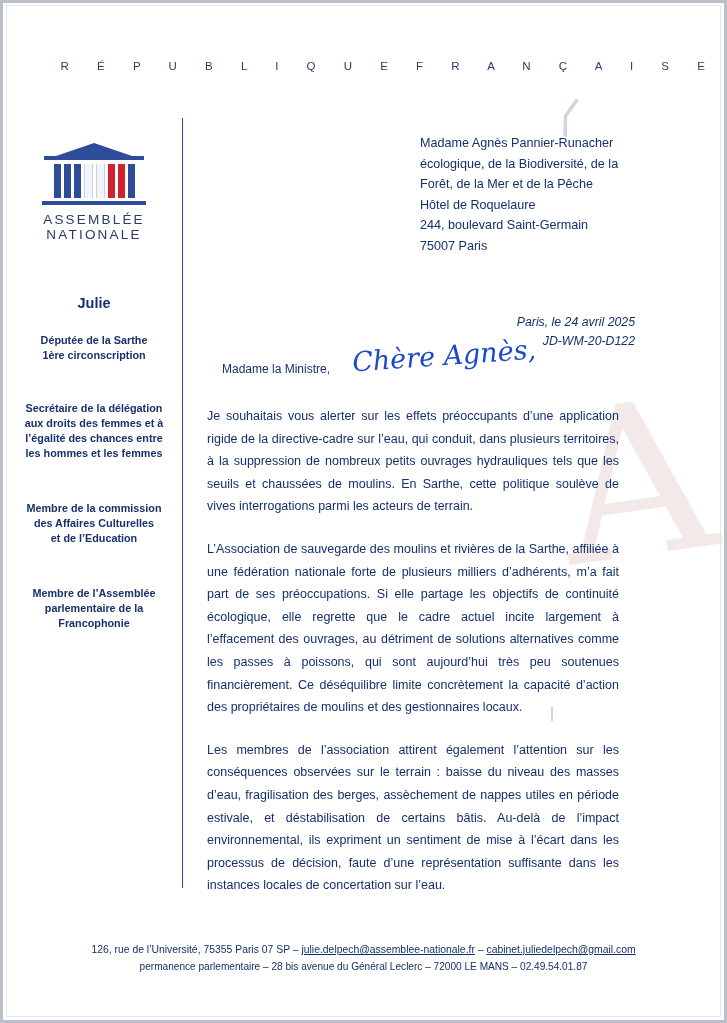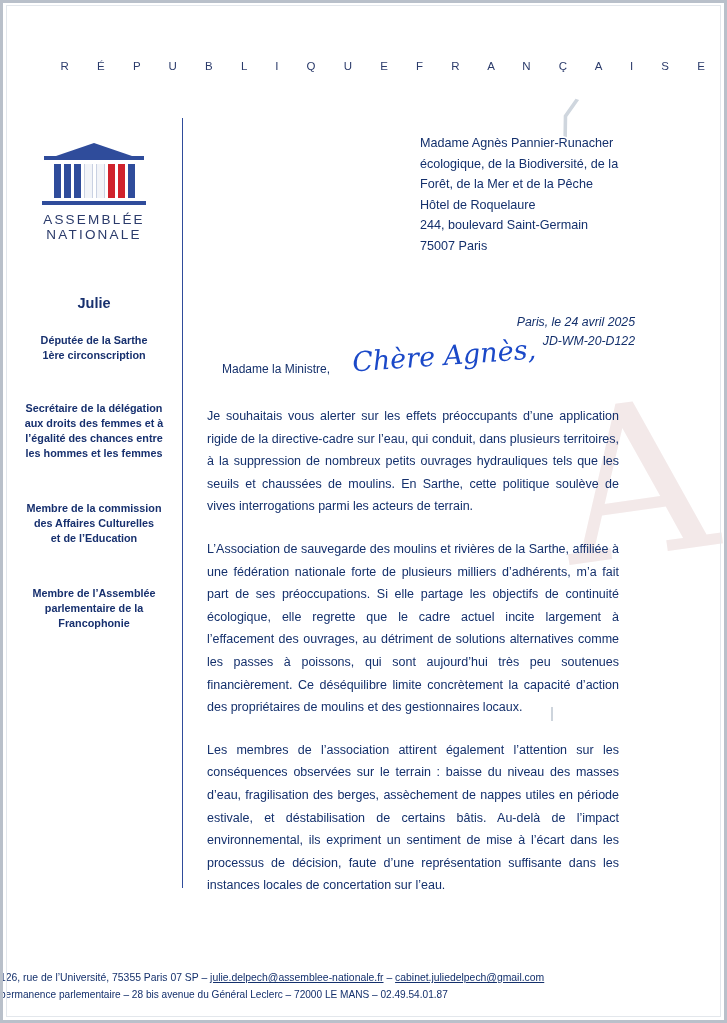--- a/index.html
+++ b/index.html
@@ -209,21 +209,22 @@
   }
   .speck {
     position: absolute;
     background: #cdd4dc;
   }
 
   
   .footer {
     position: absolute;
     left: 0; right: 0;
-    bottom: 20px;
+    bottom: 48px;
+    text-align: center;
     font-size: 10.4px;
     line-height: 17px;
     color: #14306c;
   }
   .footer a {
     color: #14306c;
     text-decoration: underline;
   }
   .footer .l2 { font-size: 10.1px; }
 </style>

